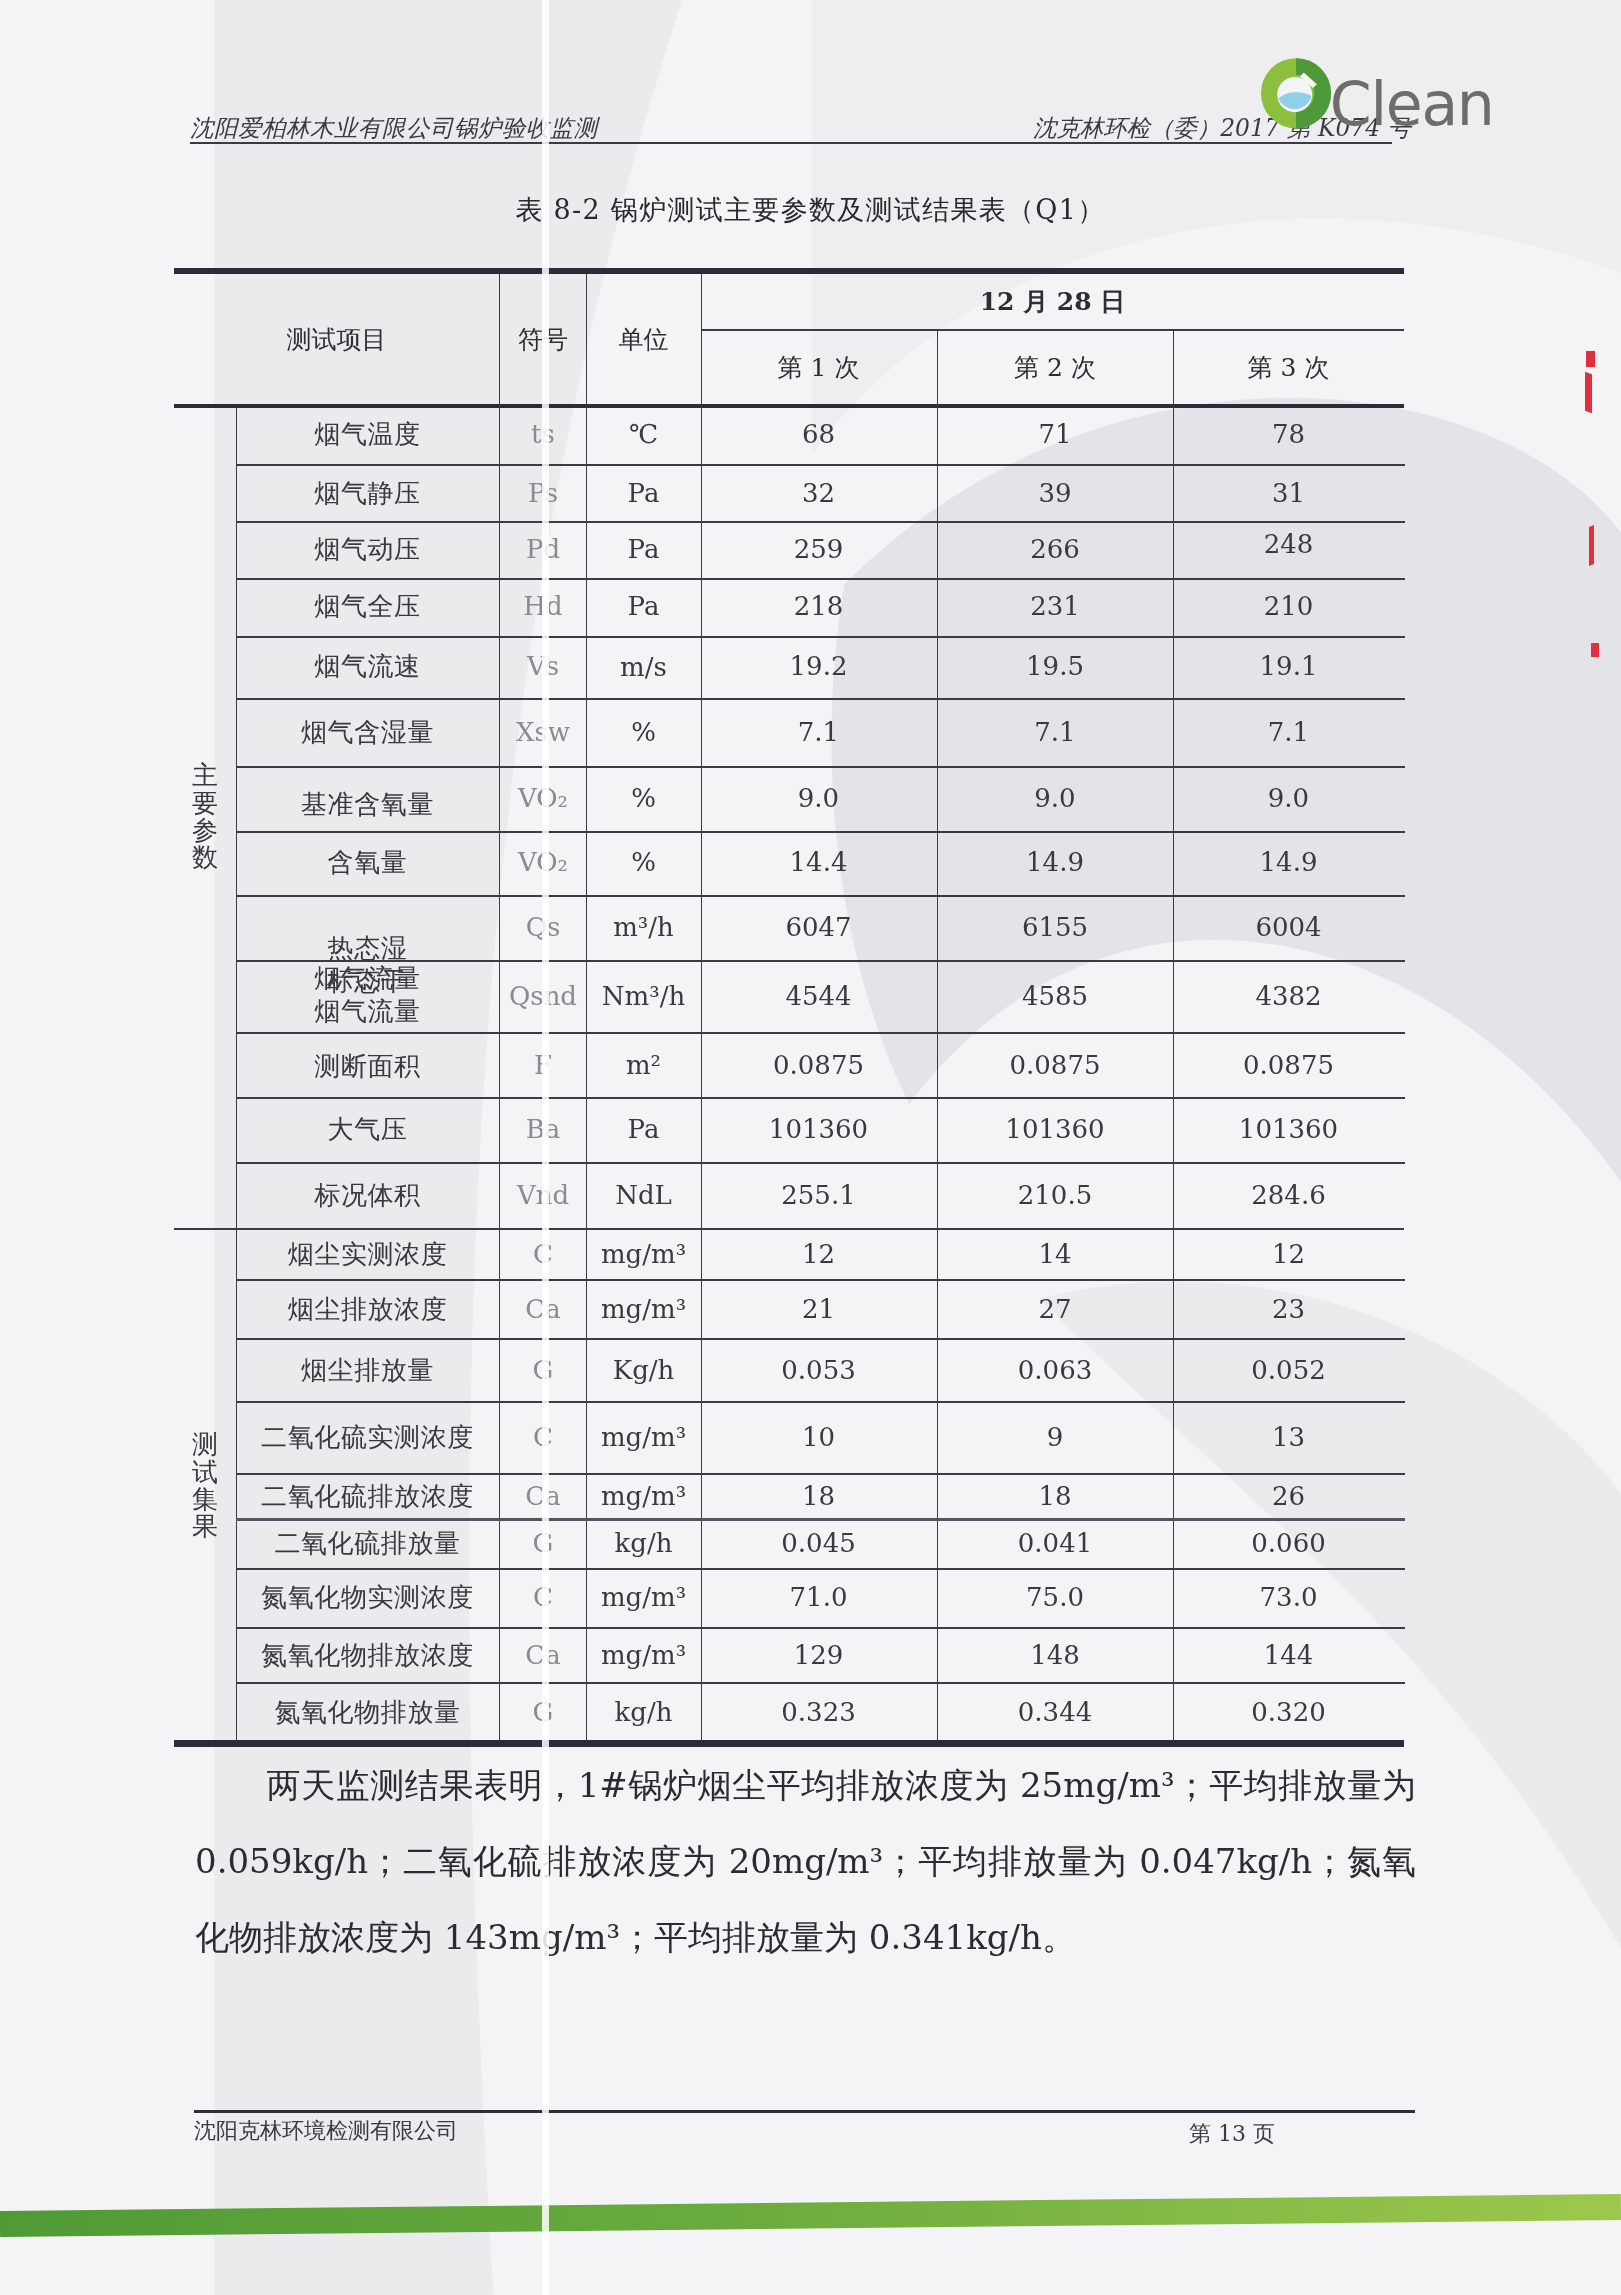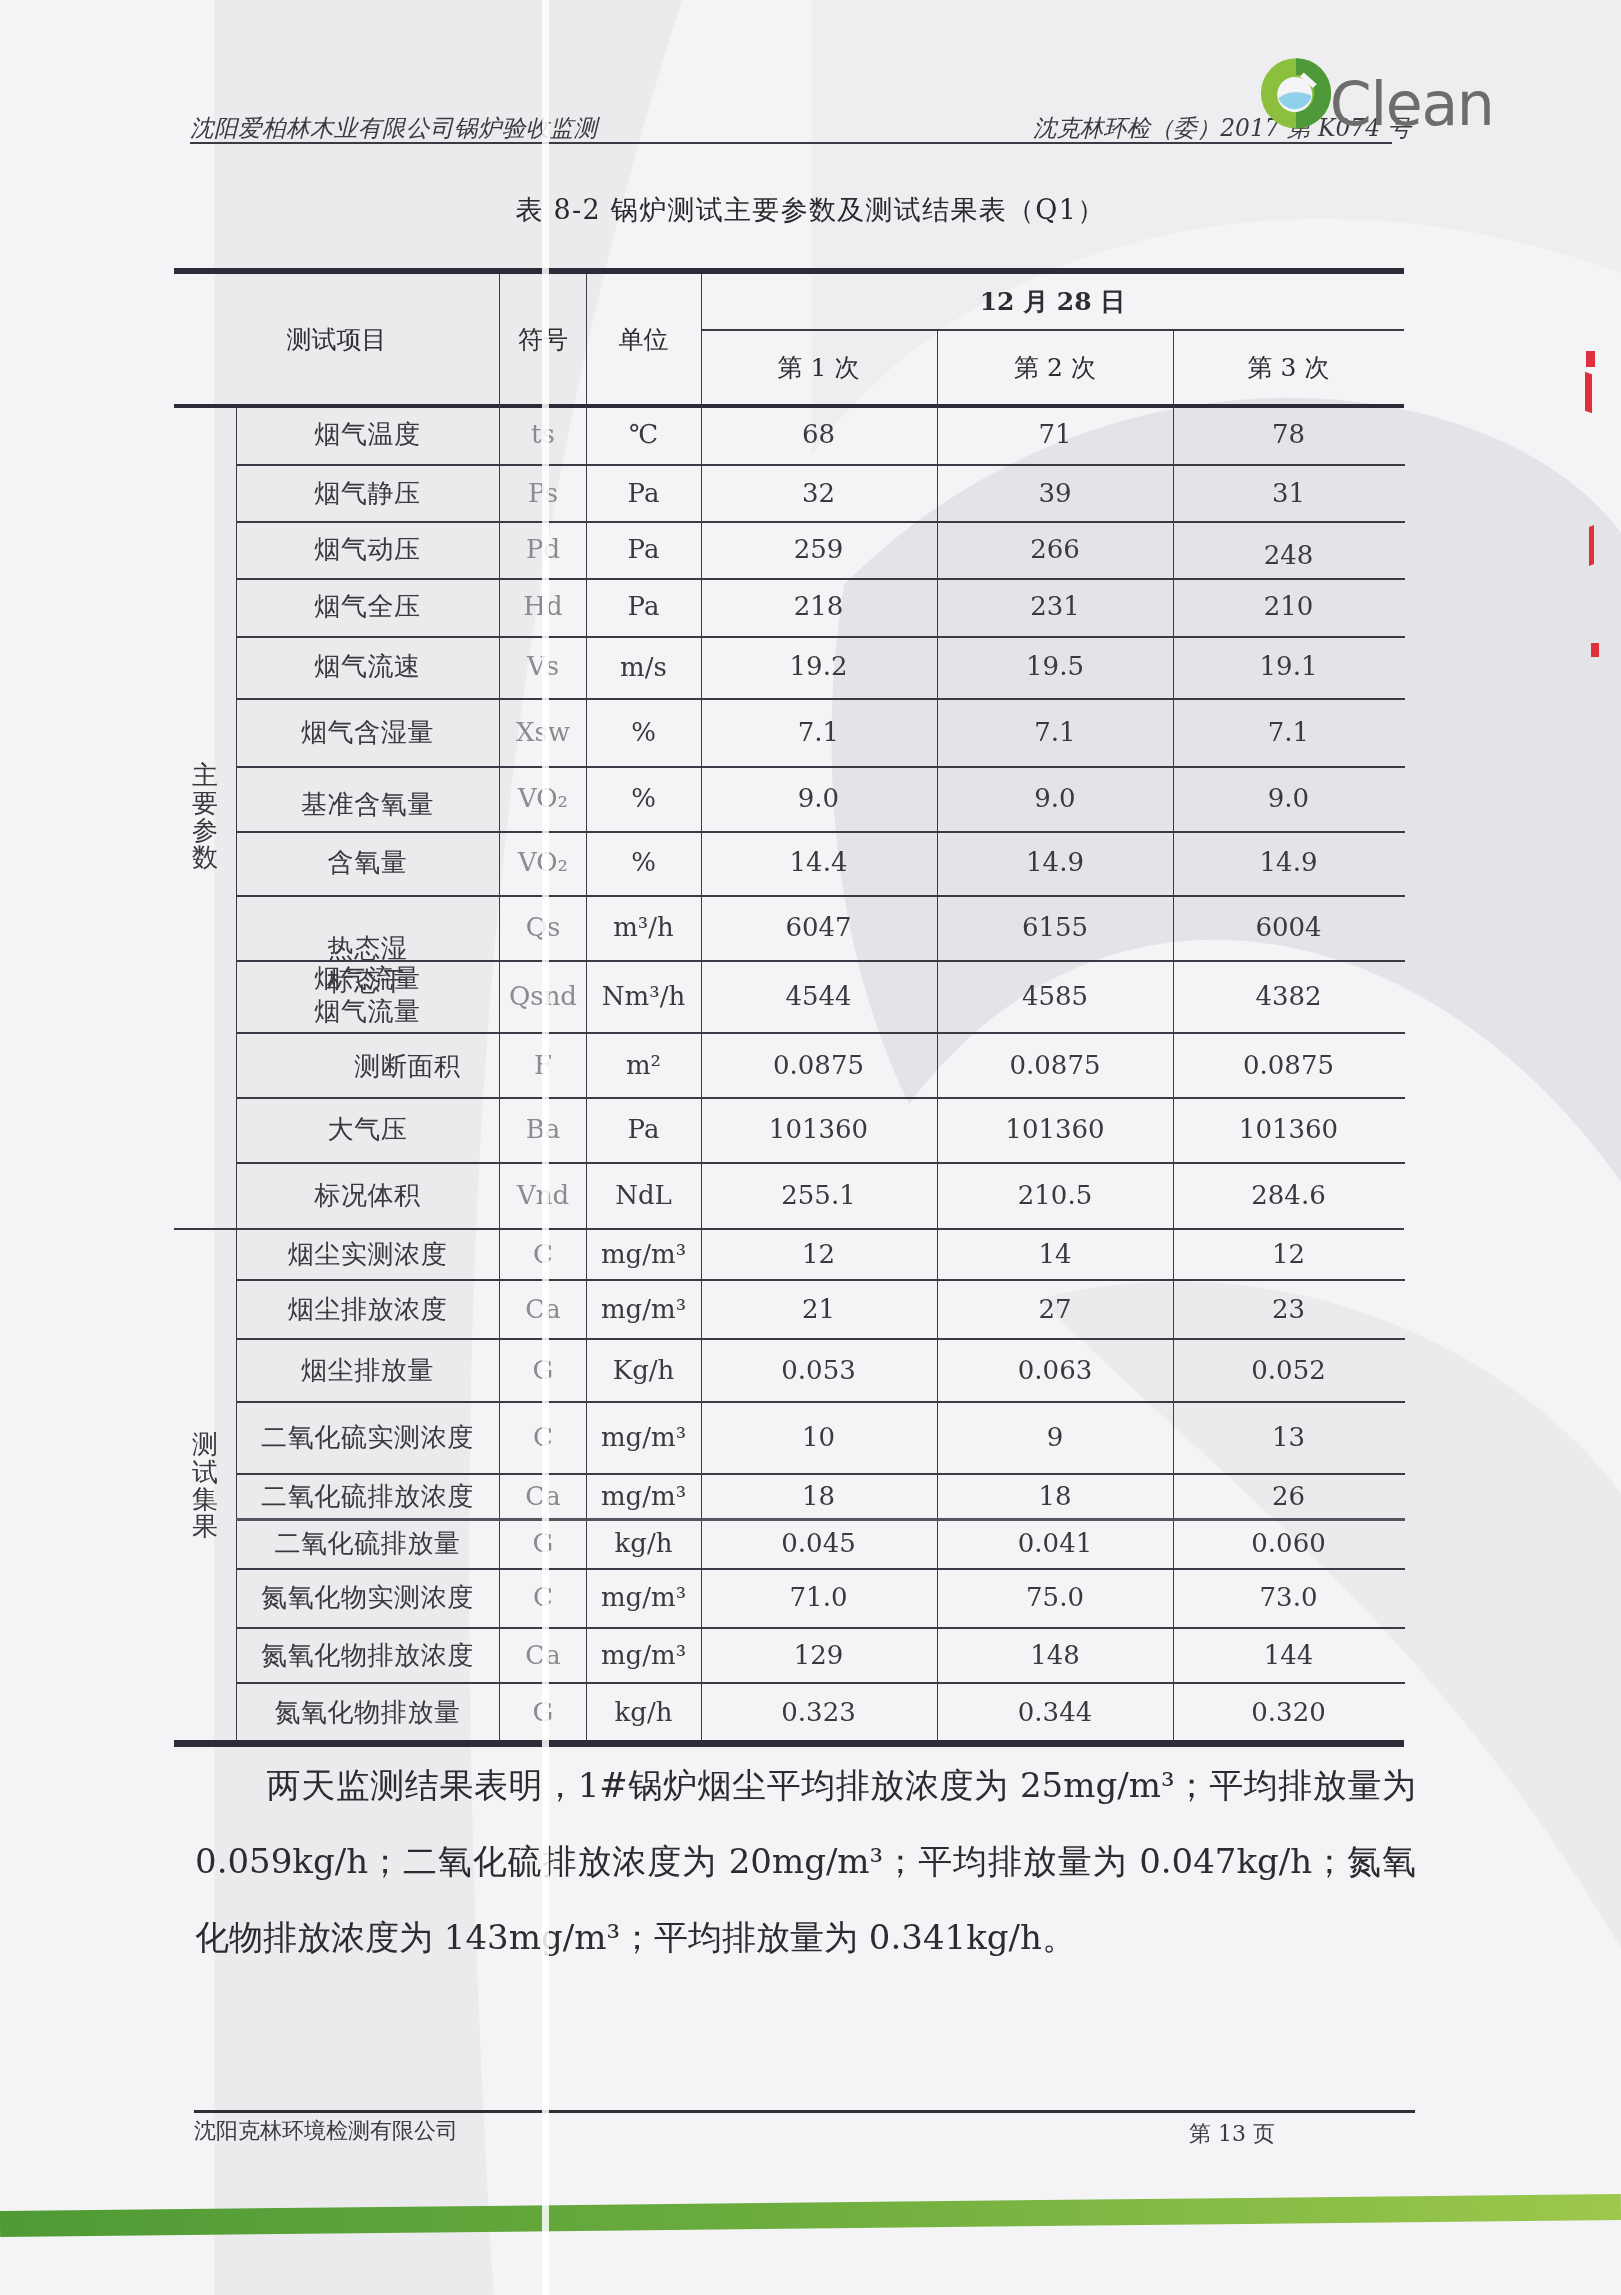--- a/index.html
+++ b/index.html
@@ -151,21 +151,21 @@
     <div class="cell" style="left: 412px; top: 197px; width: 115px; height: 57px;">Pa</div>
     <div class="cell" style="left: 527px; top: 197px; width: 235px; height: 57px;">32</div>
     <div class="cell" style="left: 763px; top: 197px; width: 236px; height: 57px;">39</div>
     <div class="cell" style="left: 999px; top: 197px; width: 231px; height: 57px;">31</div>
     <div class="hline" style="left: 62px; top: 310px; width: 1169px; height: 1.9px;"></div>
     <div class="cell item" style="left: 62px; top: 253px; width: 263px; height: 57px; white-space: pre-line;">烟气动压</div>
     <div class="cell sym" style="left: 325px; top: 253px; width: 88px; height: 57px;">Pd</div>
     <div class="cell" style="left: 412px; top: 253px; width: 115px; height: 57px;">Pa</div>
     <div class="cell" style="left: 527px; top: 253px; width: 235px; height: 57px;">259</div>
     <div class="cell" style="left: 763px; top: 253px; width: 236px; height: 57px;">266</div>
-    <div class="cell" style="left: 999px; top: 259px; width: 231px; height: 57px;">248</div>
+    <div class="cell" style="left: 999px; top: 248px; width: 231px; height: 57px;">248</div>
     <div class="hline" style="left: 62px; top: 368px; width: 1169px; height: 1.9px;"></div>
     <div class="cell item" style="left: 62px; top: 310px; width: 263px; height: 58px; white-space: pre-line;">烟气全压</div>
     <div class="cell sym" style="left: 325px; top: 310px; width: 88px; height: 58px;">Hd</div>
     <div class="cell" style="left: 412px; top: 310px; width: 115px; height: 58px;">Pa</div>
     <div class="cell" style="left: 527px; top: 310px; width: 235px; height: 58px;">218</div>
     <div class="cell" style="left: 763px; top: 310px; width: 236px; height: 58px;">231</div>
     <div class="cell" style="left: 999px; top: 310px; width: 231px; height: 58px;">210</div>
     <div class="hline" style="left: 62px; top: 430px; width: 1169px; height: 1.9px;"></div>
     <div class="cell item" style="left: 62px; top: 368px; width: 263px; height: 62px; white-space: pre-line;">烟气流速</div>
     <div class="cell sym" style="left: 325px; top: 368px; width: 88px; height: 62px;">Vs</div>
@@ -204,21 +204,21 @@
     <div class="cell" style="left: 999px; top: 627px; width: 231px; height: 66px;">6004</div>
     <div class="hline" style="left: 62px; top: 764px; width: 1169px; height: 1.9px;"></div>
     <div class="cell item" style="left: 62px; top: 693px; width: 263px; height: 71px; white-space: pre-line;">标态干
 烟气流量</div>
     <div class="cell sym" style="left: 325px; top: 693px; width: 88px; height: 71px;">Qsnd</div>
     <div class="cell" style="left: 412px; top: 693px; width: 115px; height: 71px;">Nm³/h</div>
     <div class="cell" style="left: 527px; top: 693px; width: 235px; height: 71px;">4544</div>
     <div class="cell" style="left: 763px; top: 693px; width: 236px; height: 71px;">4585</div>
     <div class="cell" style="left: 999px; top: 693px; width: 231px; height: 71px;">4382</div>
     <div class="hline" style="left: 62px; top: 829px; width: 1169px; height: 1.9px;"></div>
-    <div class="cell item" style="left: 62px; top: 765px; width: 263px; height: 68px; white-space: pre-line; padding-left: 40px;">测断面积</div>
+    <div class="cell item" style="left: 62px; top: 765px; width: 263px; height: 68px; white-space: pre-line;">测断面积</div>
     <div class="cell sym" style="left: 325px; top: 765px; width: 88px; height: 65px;">F</div>
     <div class="cell" style="left: 412px; top: 765px; width: 115px; height: 65px;">m²</div>
     <div class="cell" style="left: 527px; top: 765px; width: 235px; height: 65px;">0.0875</div>
     <div class="cell" style="left: 763px; top: 765px; width: 236px; height: 65px;">0.0875</div>
     <div class="cell" style="left: 999px; top: 765px; width: 231px; height: 65px;">0.0875</div>
     <div class="hline" style="left: 62px; top: 894px; width: 1169px; height: 1.9px;"></div>
     <div class="cell item" style="left: 62px; top: 829px; width: 263px; height: 66px; white-space: pre-line;">大气压</div>
     <div class="cell sym" style="left: 325px; top: 829px; width: 88px; height: 66px;">Ba</div>
     <div class="cell" style="left: 412px; top: 829px; width: 115px; height: 66px;">Pa</div>
     <div class="cell" style="left: 527px; top: 829px; width: 235px; height: 66px;">101360</div>

